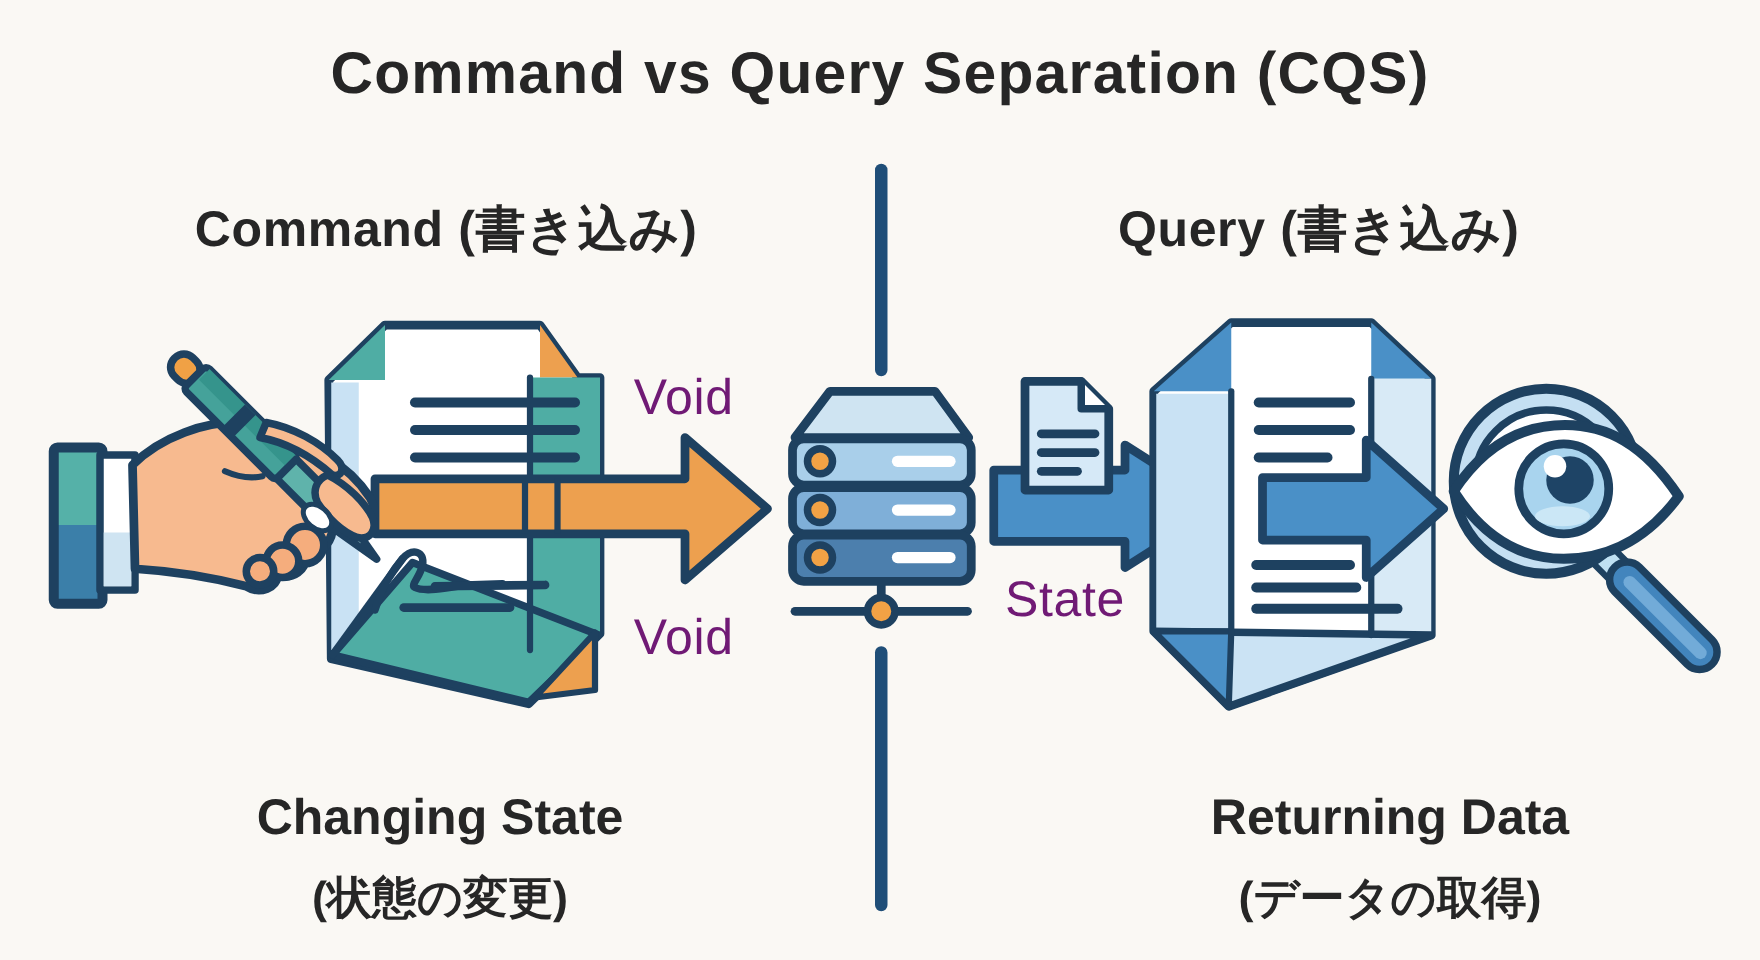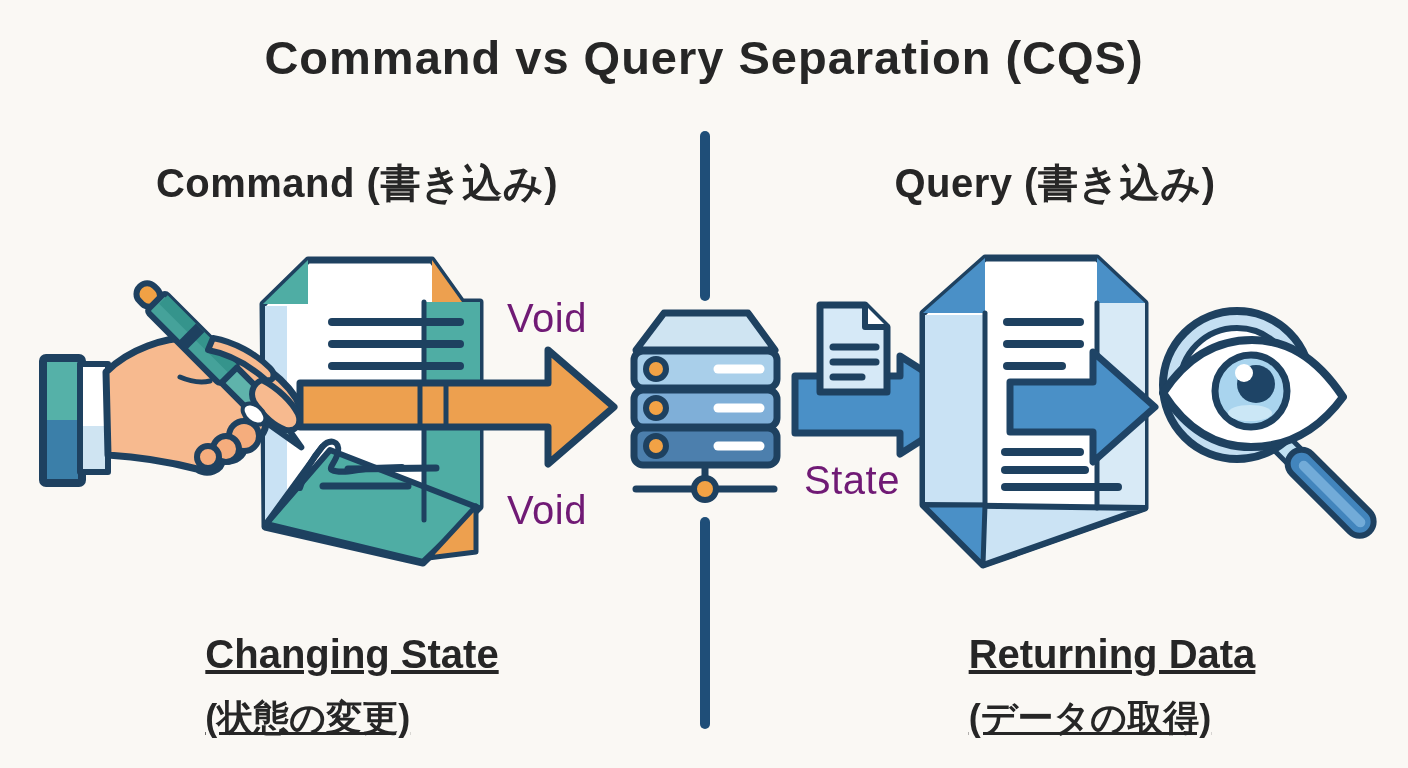--- a/index.html
+++ b/index.html
@@ -7,21 +7,21 @@
     position:relative;width:1408px;height:768px;overflow:hidden;
     background:#FAF8F4;
     font-family:"Liberation Sans","DejaVu Sans",sans-serif;
     color:#262626;
   }
   .stage svg.art{position:absolute;left:0;top:0;}
   .label{position:absolute;transform:translateX(-50%);white-space:nowrap;letter-spacing:0.5px;}
   .title{font-size:47px;font-weight:600;letter-spacing:1px;}
   .heading{font-size:40px;font-weight:600;}
   .small-label{font-size:40px;font-weight:500;color:#701a75;}
-  .caption{position:absolute;transform:translateX(-50%);text-align:left;white-space:nowrap;text-decoration:underline;}
+  .caption{position:absolute;transform:translateX(-50%);text-align:center;white-space:nowrap;}
   .caption .en{font-size:40px;font-weight:700;line-height:1.1;}
   .caption .ja{font-size:36px;font-weight:700;line-height:1.15;margin-top:21px;}
 </style>
 </head>
 <body>
 
 <div class="stage">
 
   <svg class="art" width="1408" height="768" viewBox="0 0 1408 768">
 

